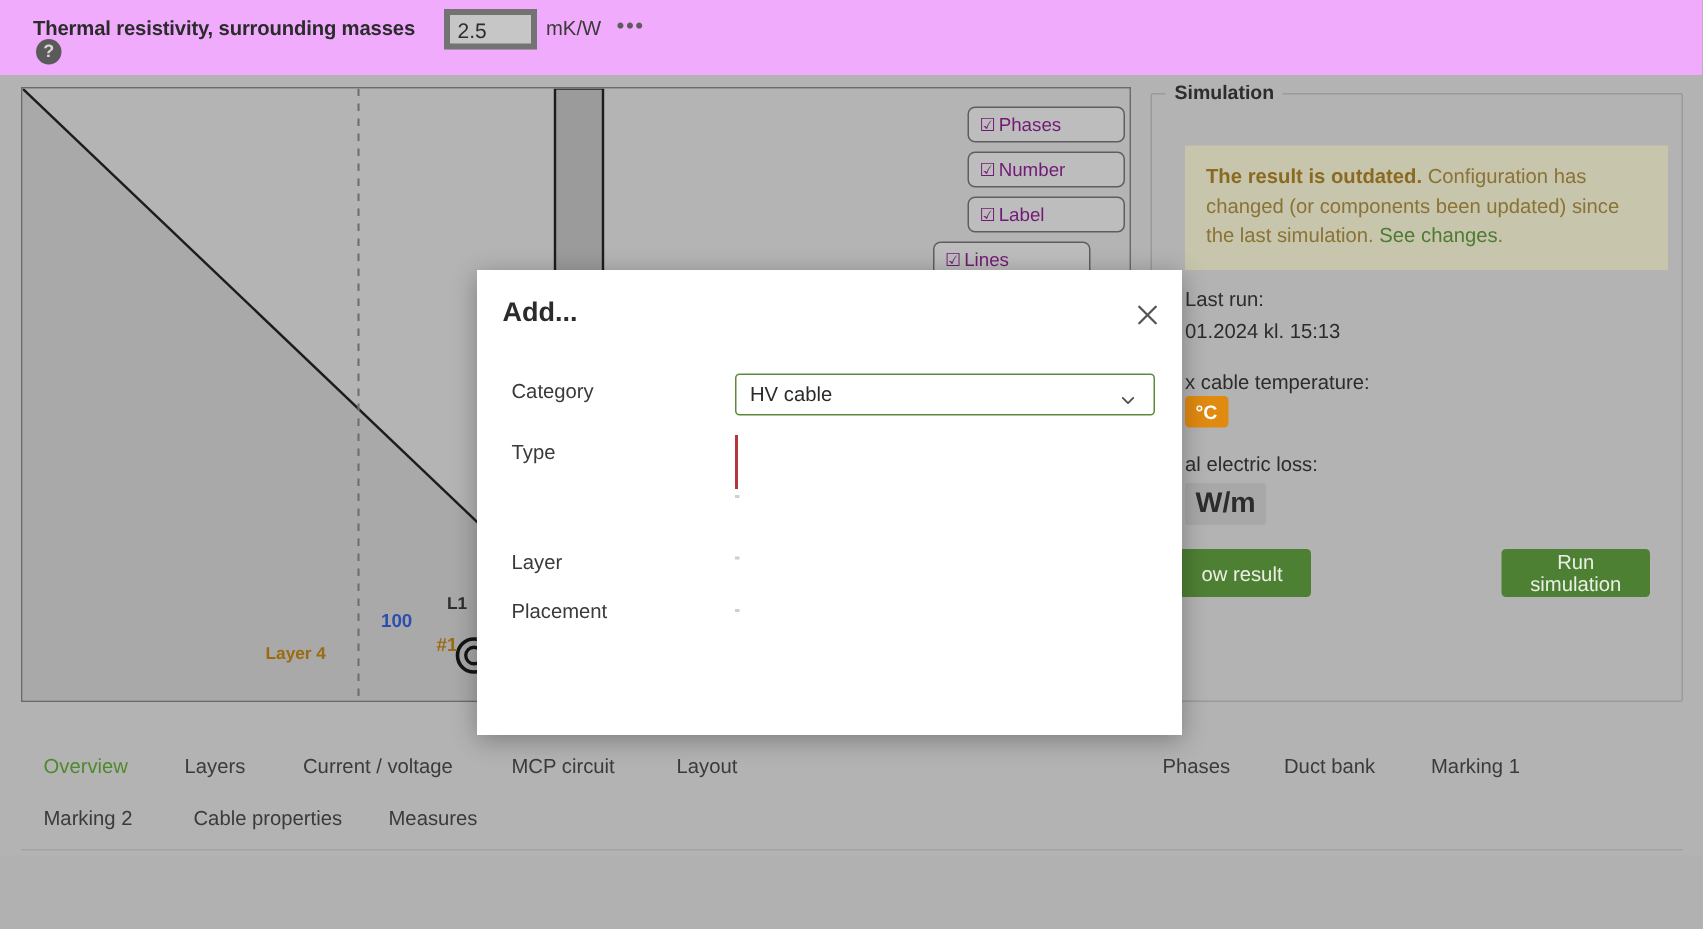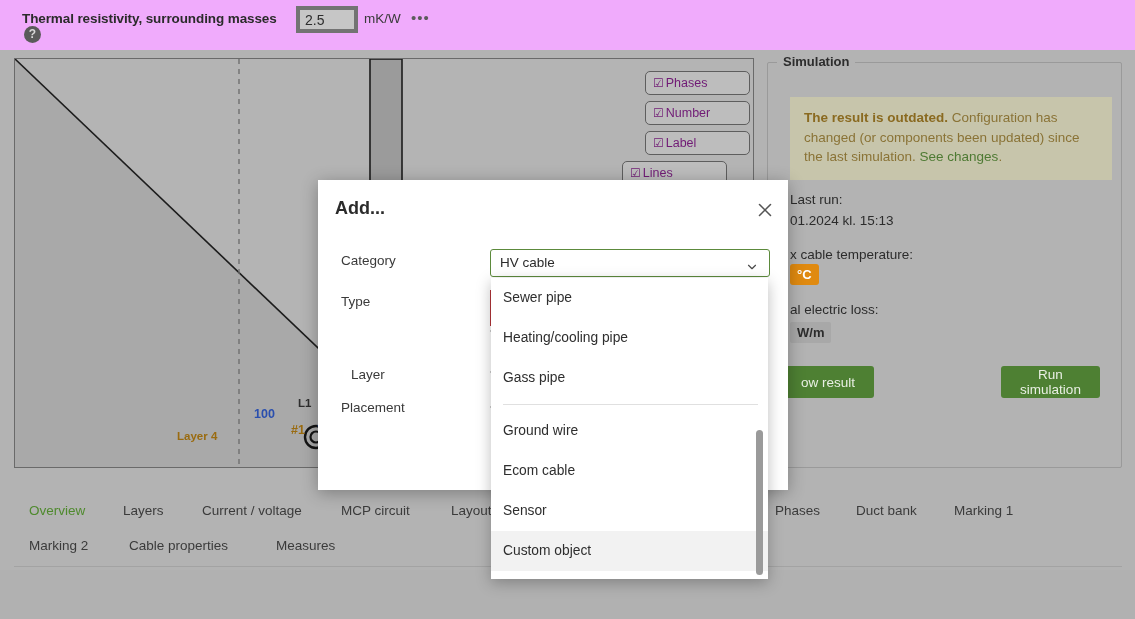--- a/index.html
+++ b/index.html
@@ -154,21 +154,21 @@
     font-size: 13px;
     font-weight: bold;
     padding: 3px 7px;
     border-radius: 3px;
   }
   #sim-loss-badge {
     position: absolute;
     left: 790px; top: 322px;
     background: #a8a8a8;
     color: #2c2c2c;
-    font-size: 13px;
+    font-size: 19px;
     font-weight: bold;
     padding: 3px 7px;
     border-radius: 2px;
   }
   .sim-btn {
     position: absolute;
     background: #4e8033;
     color: #e9efe4;
     border: none;
     font-family: "Liberation Sans", sans-serif;
@@ -233,21 +233,21 @@
     width: 22px; height: 22px;
     cursor: pointer;
   }
   .dlg-lbl {
     position: absolute;
     font-size: 13.5px;
     color: #3a3a3a;
   }
   #dlg-category-lbl { left: 23px; top: 73px; }
   #dlg-type-lbl     { left: 23px; top: 114px; }
-  #dlg-layer-lbl    { left: 33px; top: 187px; }
+  #dlg-layer-lbl    { left: 23px; top: 187px; }
   #dlg-place-lbl    { left: 23px; top: 220px; }
 
   #dlg-select {
     position: absolute;
     left: 172px; top: 69px;
     width: 280px; height: 28px;
     border: 1px solid #5c8a3c;
     border-radius: 3px;
     box-sizing: border-box;
     background: #ffffff;
@@ -397,21 +397,21 @@
       <div class="tab" style="left:188px;">Current / voltage</div>
       <div class="tab" style="left:327px;">MCP circuit</div>
       <div class="tab" style="left:437px;">Layout</div>
       <div class="tab" style="left:761px;">Phases</div>
       <div class="tab" style="left:842px;">Duct bank</div>
       <div class="tab" style="left:940px;">Marking 1</div>
     </div>
     <div class="tab-row">
       <div class="tab" style="left:15px;">Marking 2</div>
       <div class="tab" style="left:115px;">Cable properties</div>
-      <div class="tab" style="left:262px;">Measures</div>
+      <div class="tab" style="left:245px;">Measures</div>
     </div>
   </div>
   <div id="tab-divider"></div>
 
   <div id="bottombar">
     
 
     
 
     
@@ -439,27 +439,14 @@
     <div id="dlg-select">
       <span>HV cable</span>
       <span class="chev">
         <svg width="16" height="14" viewBox="0 0 24 24" fill="none" stroke="#4a4a4a" stroke-width="2" stroke-linecap="round" stroke-linejoin="round">
             <polyline points="6 9 12 15 18 9"></polyline>
           </svg>
       </span>
     </div>
   </div>
 
-  <div id="dropdown">
-    <div class="dd-item">Sewer pipe</div>
-    <div class="dd-item">Heating/cooling pipe</div>
-    <div class="dd-item">Gass pipe</div>
-    <div class="dd-sep"></div>
-    <div class="dd-item">Ground wire</div>
-    <div class="dd-item">Ecom cable</div>
-    <div class="dd-item">Sensor</div>
-    <div class="dd-item hl">Custom object</div>
-    <div id="dd-track">
-      <div id="dd-thumb"></div>
-    </div>
-  </div>
 
 </div>
 
 </body></html>

